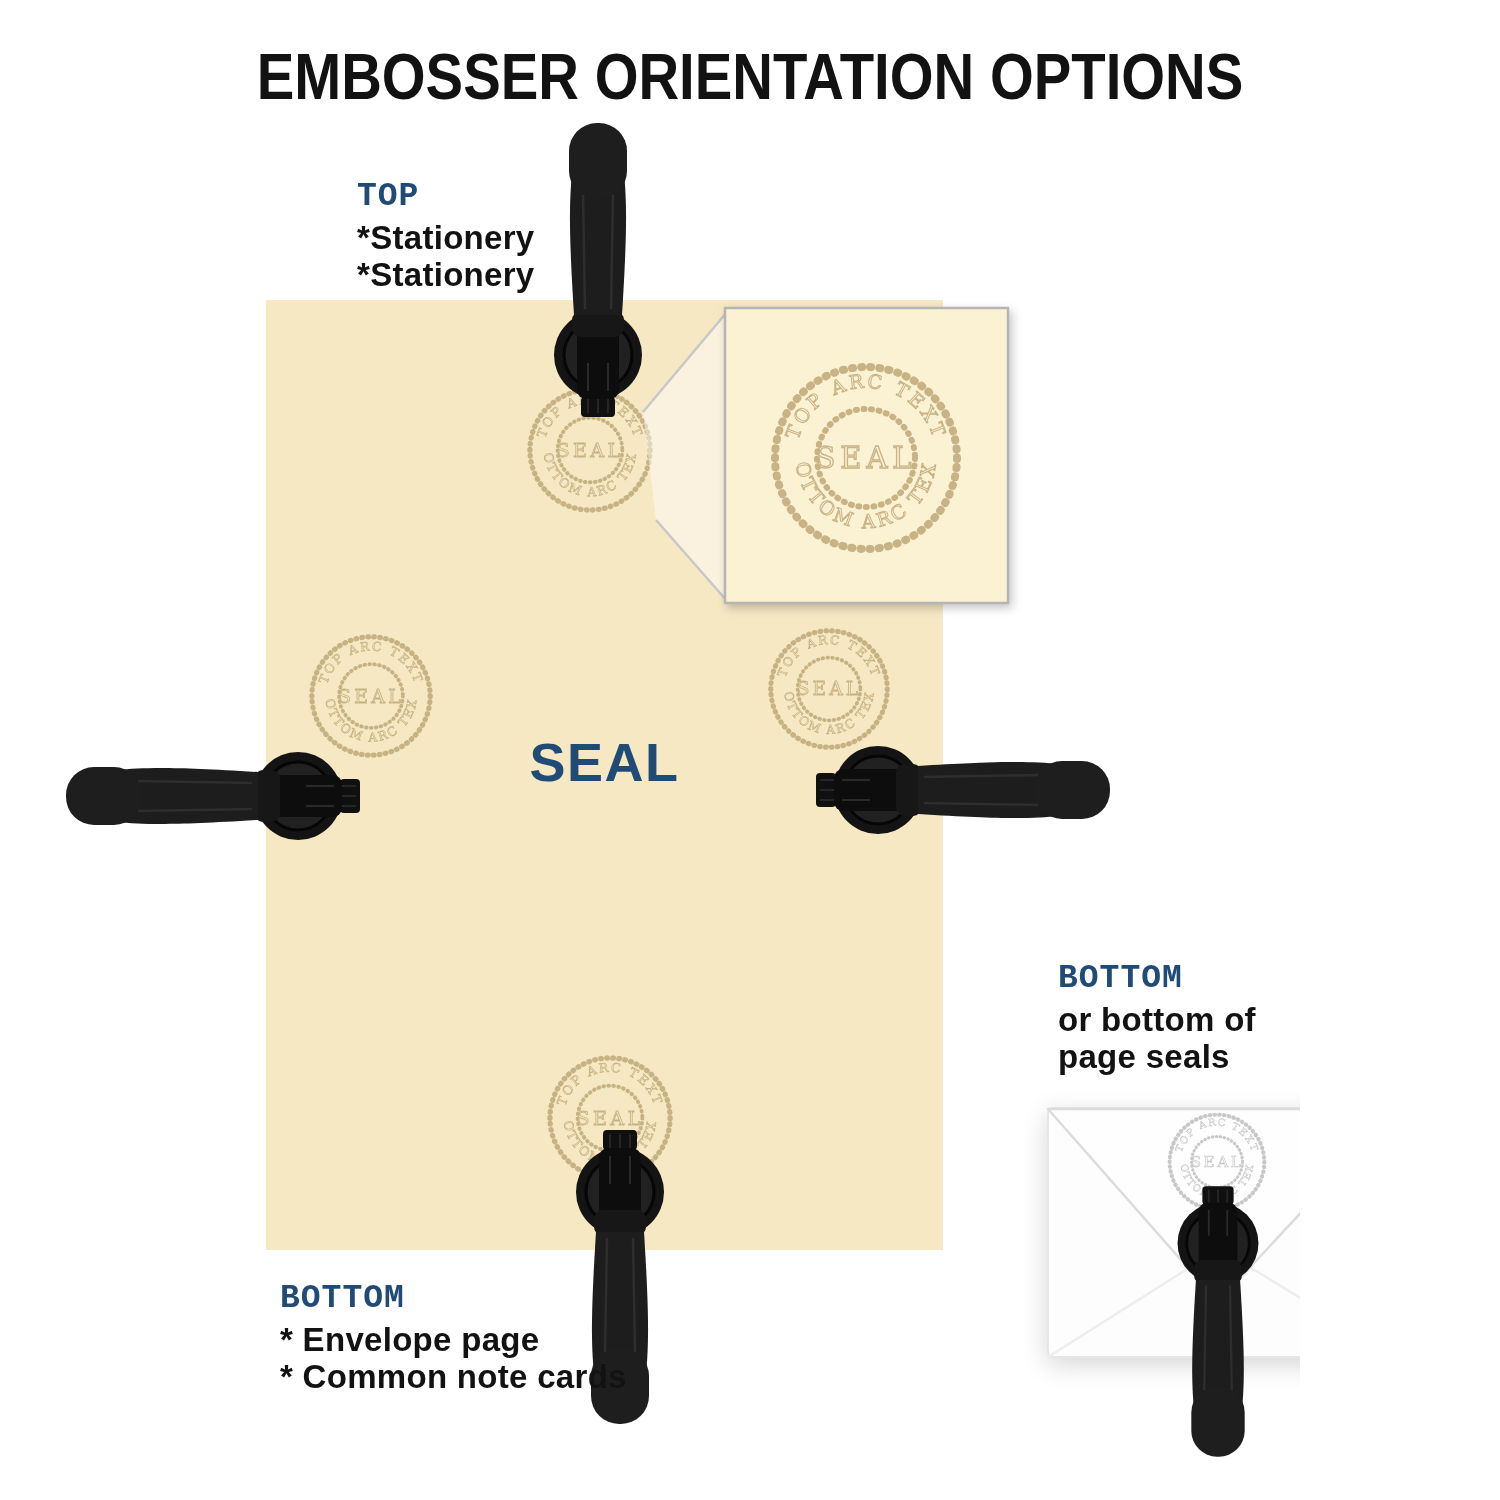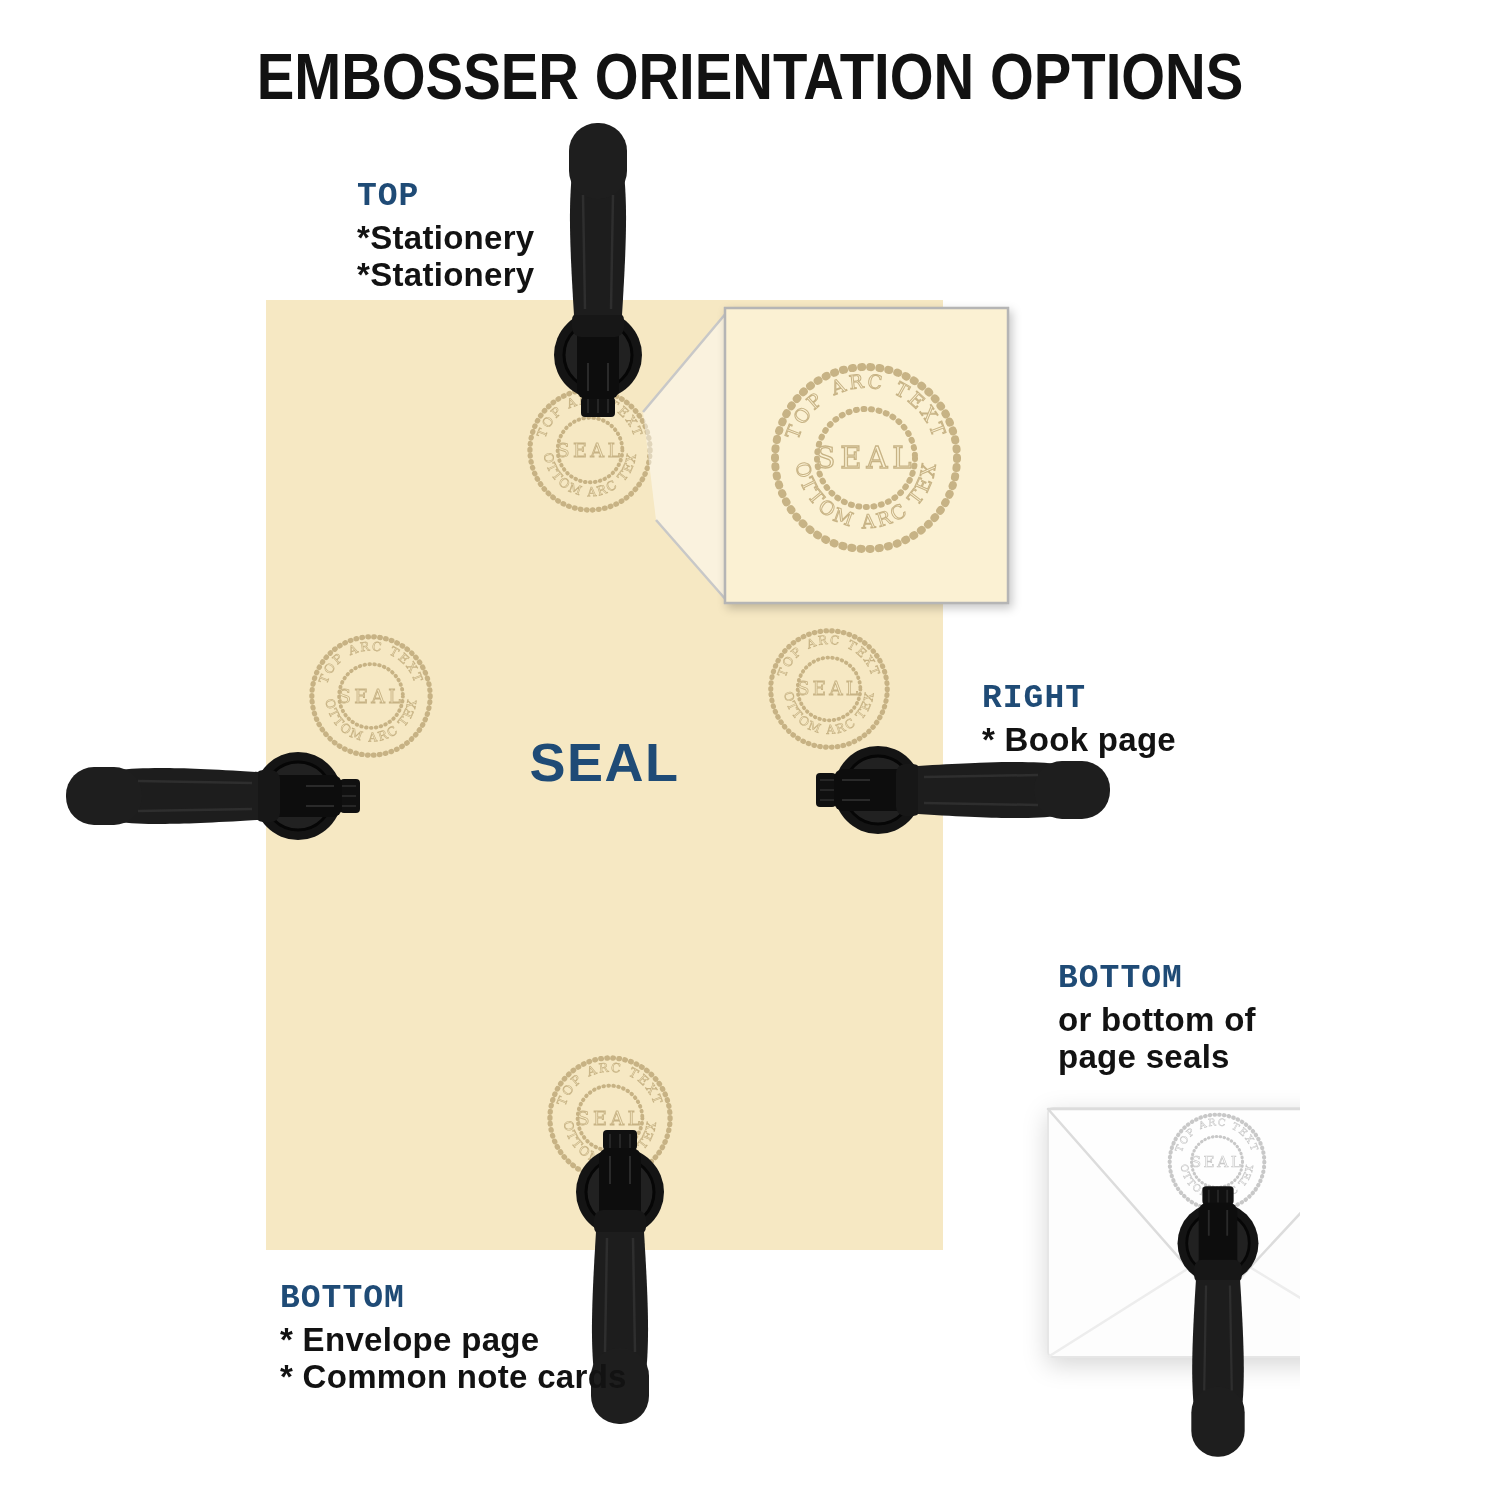--- a/index.html
+++ b/index.html
@@ -107,24 +107,20 @@
     </g>
   </svg>
 
   <div class="lbl lbl-top">
     <div class="head">TOP</div>
     <div class="item">*Stationery</div>
     <div class="item">*Stationery</div>
   </div>
 
 
-  <div class="lbl lbl-right">
-    <div class="head">RIGHT</div>
-    <div class="item">* Book page</div>
-  </div>
 
   <div class="lbl lbl-bottom-left">
     <div class="head">BOTTOM</div>
     <div class="item">* Envelope page</div>
     <div class="item">* Common note cards</div>
   </div>
 
   <div class="lbl lbl-bottom-right">
     <div class="head">BOTTOM</div>
     <div class="item">or bottom of page seals</div>

